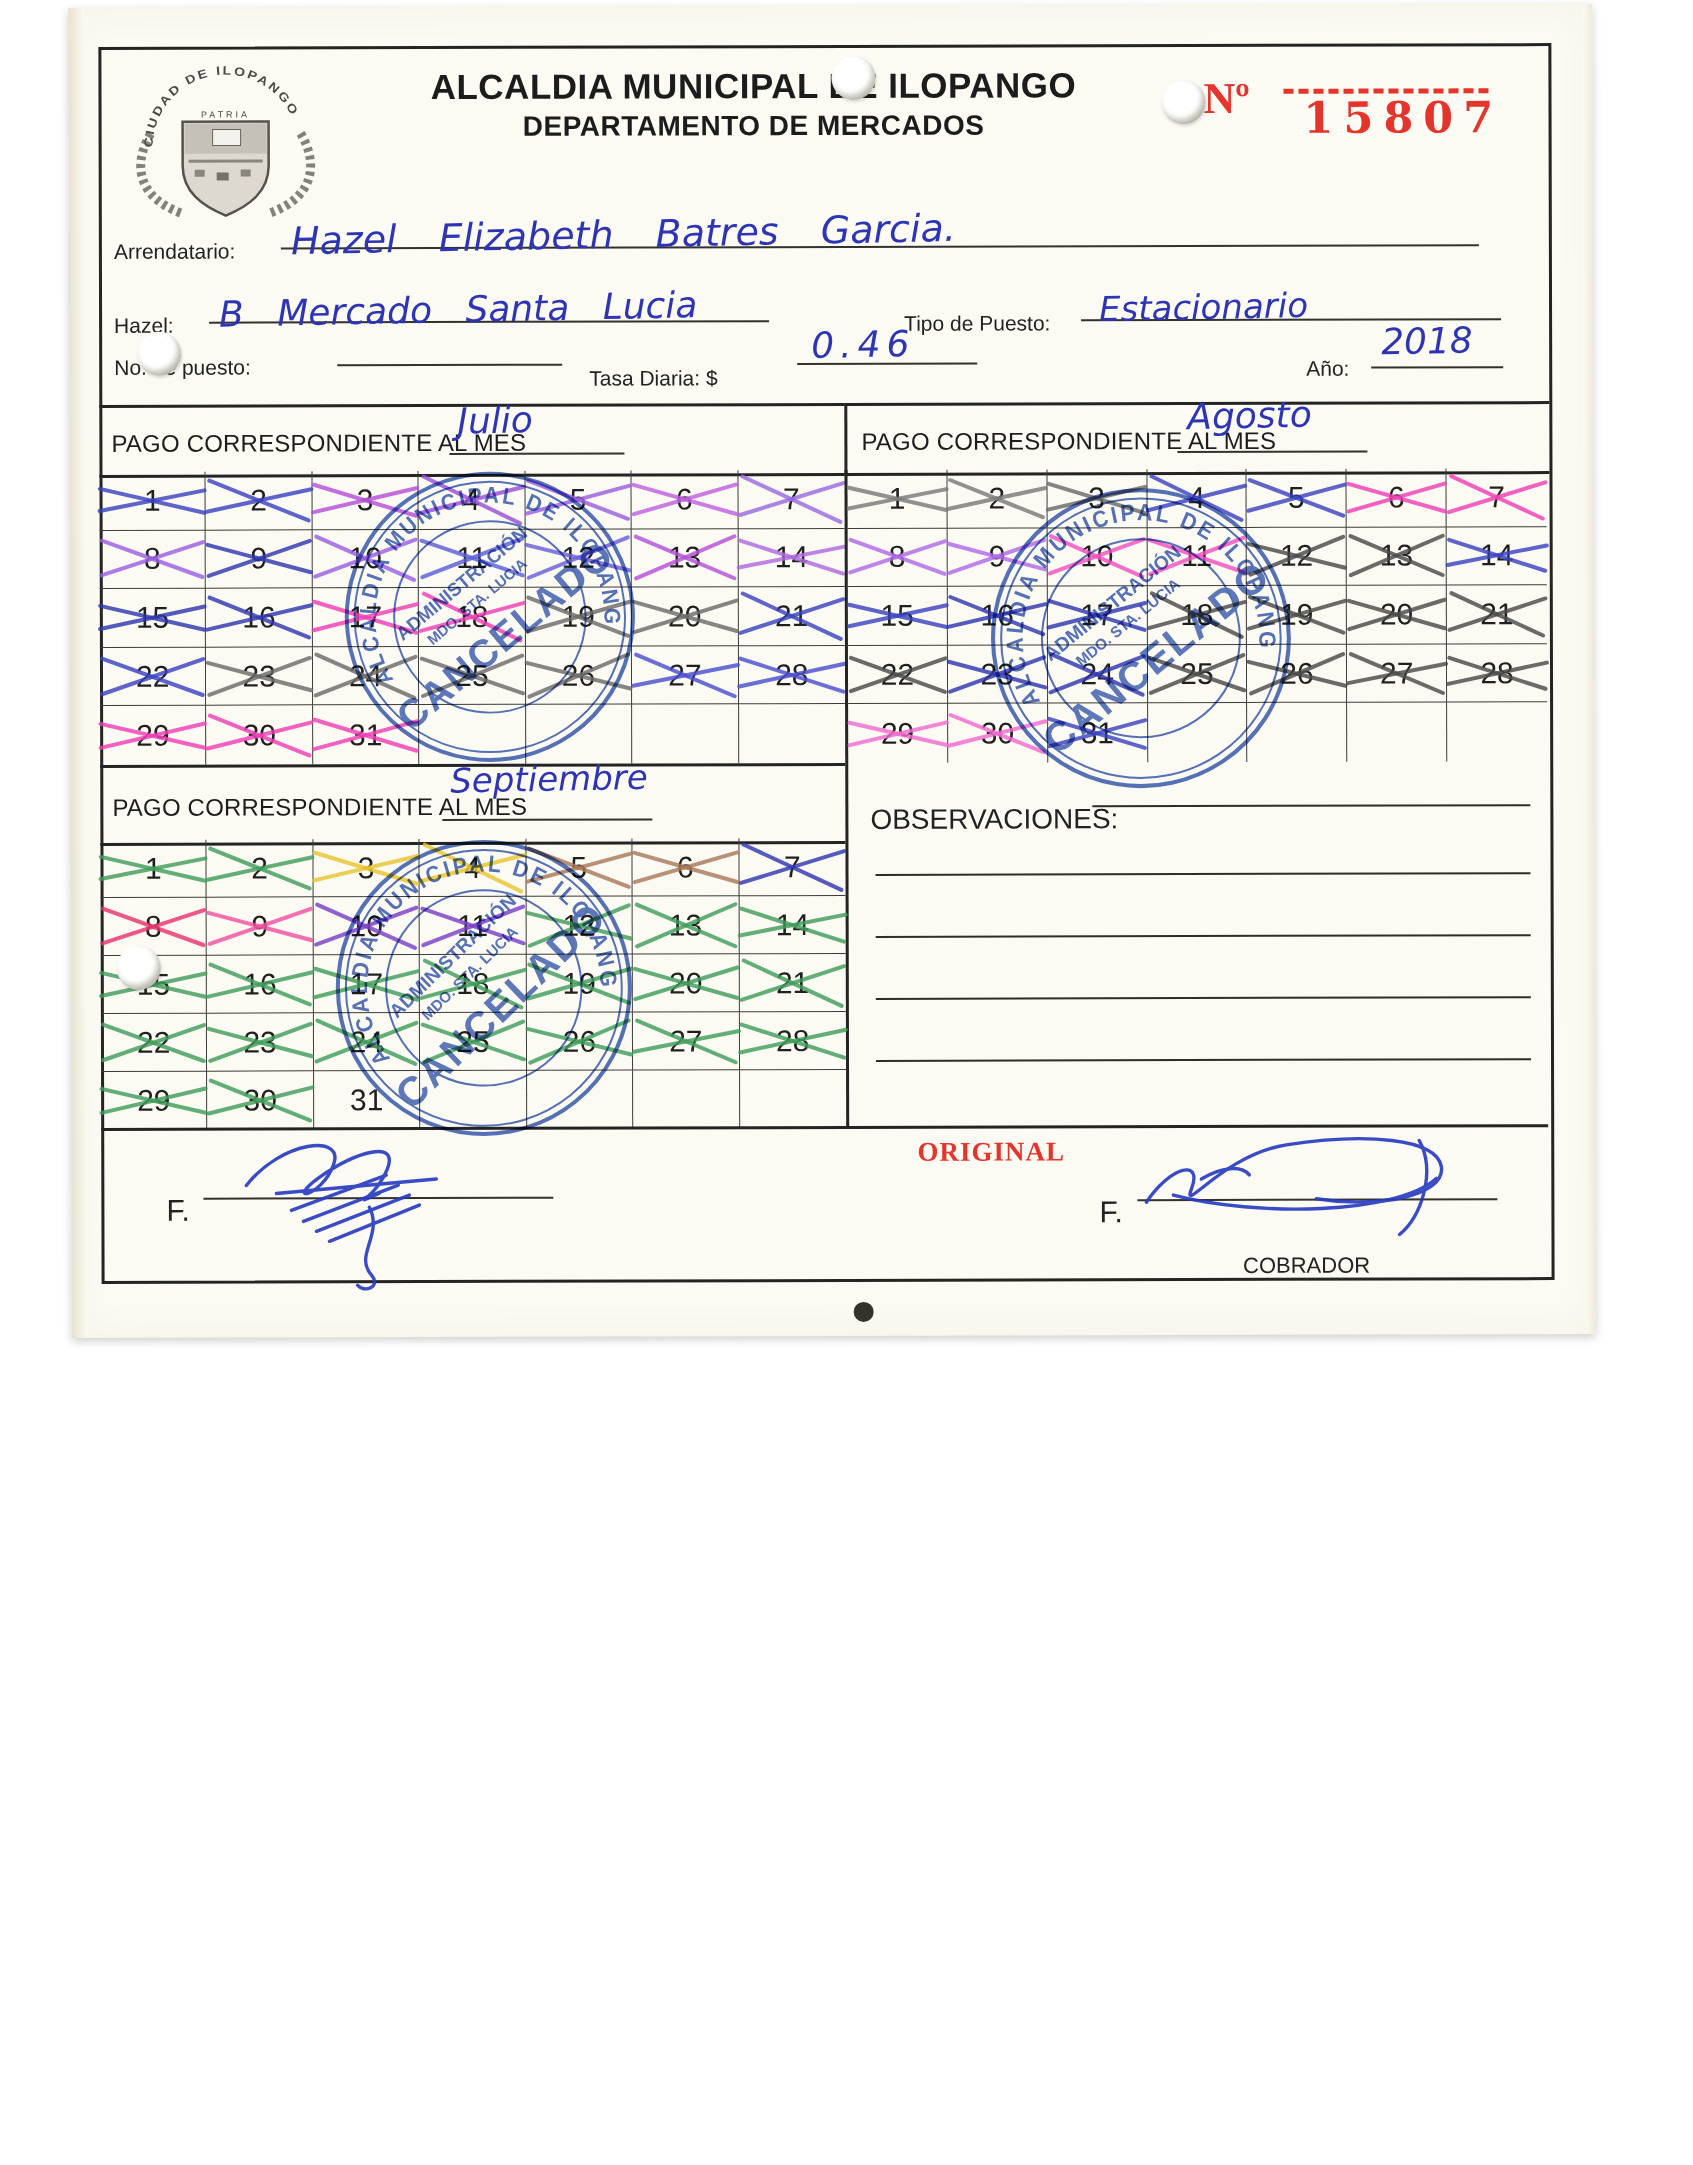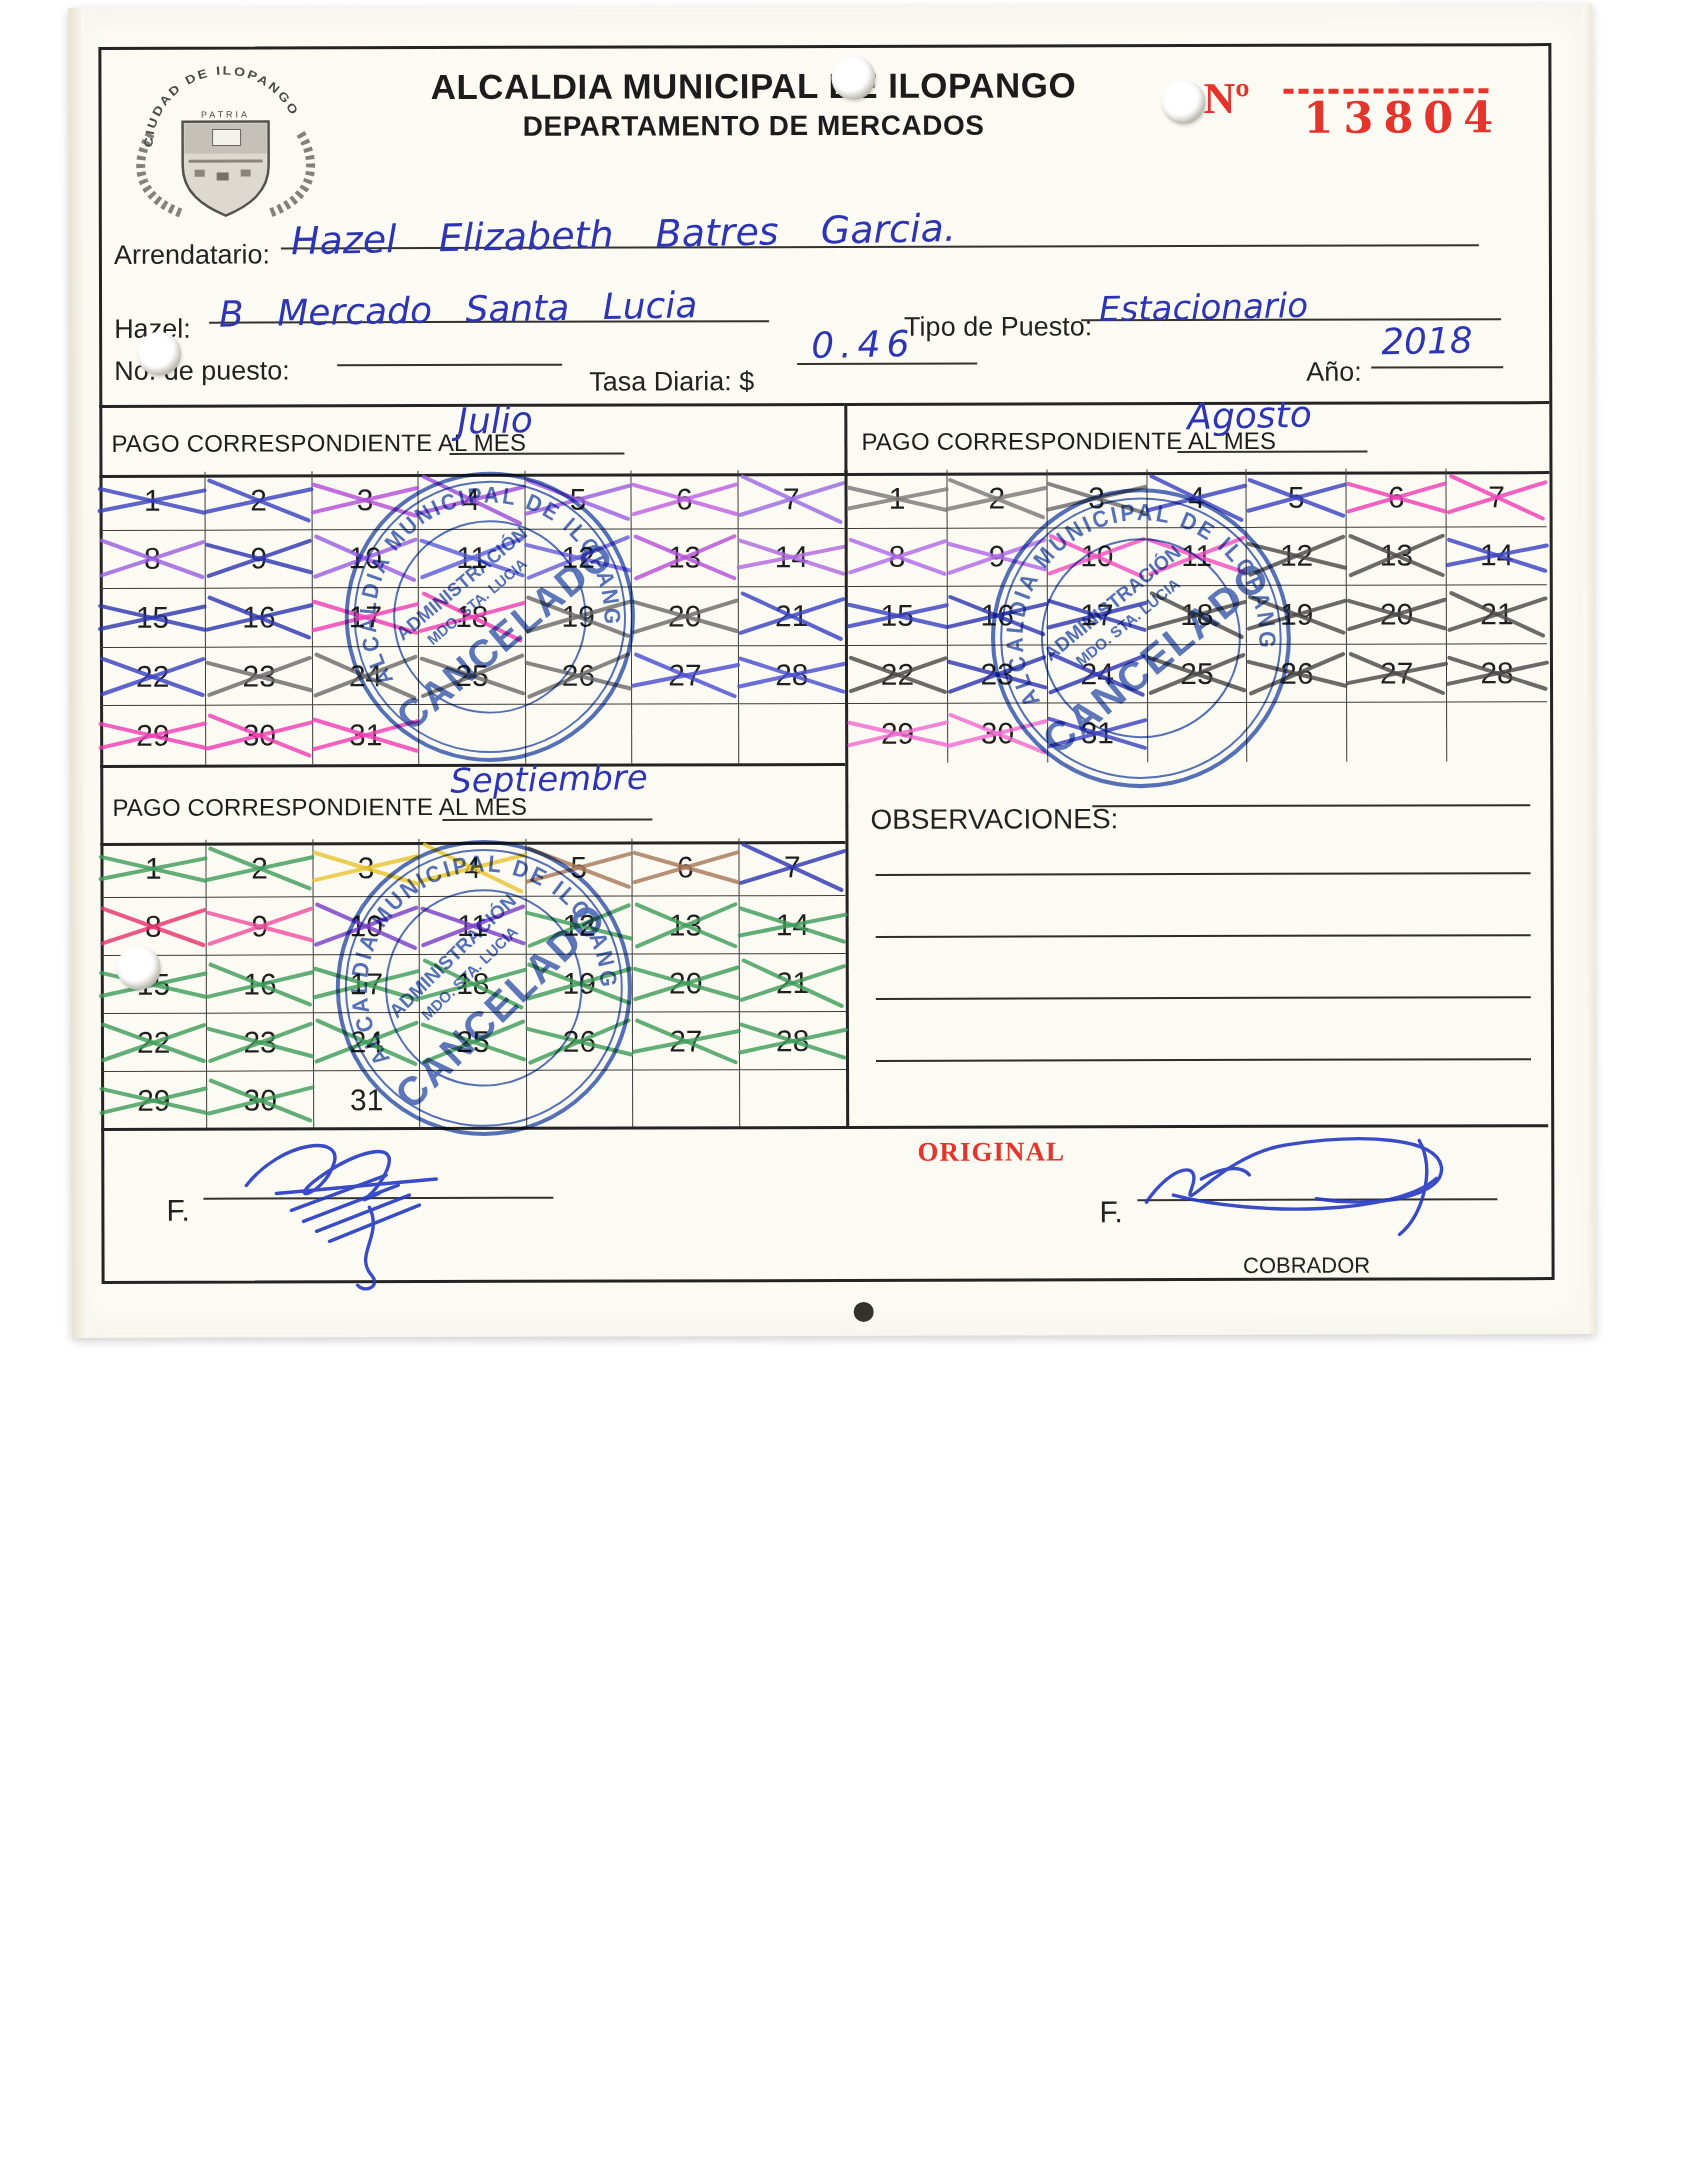--- a/index.html
+++ b/index.html
@@ -21,21 +21,21 @@
       font-size:35px;font-weight:bold;color:#1c1c1c;letter-spacing:.5px;}
   .t2{position:absolute;left:185px;top:104px;width:1000px;text-align:center;
       font-size:28px;font-weight:bold;color:#1c1c1c;letter-spacing:.5px;}
   .no-label{position:absolute;left:1135px;top:68px;font-family:"Liberation Serif",serif;
       font-size:44px;font-weight:bold;color:#e5342b;}
   .no-dashes{position:absolute;left:1215px;top:84px;width:205px;border-top:5px dashed #e5342b;}
   .no-digits{position:absolute;left:1235px;top:88px;font-family:"DejaVu Serif",serif;
       font-size:43px;font-weight:bold;color:#e5342b;letter-spacing:10px;}
 
   
-  .lbl{position:absolute;font-size:27px;color:#222;}
+  .lbl{position:absolute;font-size:21px;color:#222;}
   .rule{position:absolute;border-bottom:2px solid #33322f;}
   .hw{position:absolute;font-family:"DejaVu Sans",sans-serif;font-style:italic;
       color:#2d35b5;transform:rotate(-1deg);white-space:nowrap;}
 
   
   .hdrbox{position:absolute;border-top:3px solid #242424;border-bottom:3px solid #242424;}
   .pago{position:absolute;font-size:24px;color:#1d1d1d;letter-spacing:.2px;}
   .grid{position:absolute;display:grid;grid-template-columns:repeat(7,1fr);
         grid-template-rows:repeat(5,1fr);}
   .cell{position:relative;border-right:1.6px solid #3c3c3c;border-bottom:1.6px solid #3c3c3c;
@@ -93,21 +93,21 @@
     <rect x="68" y="104" width="74" height="3" fill="#8a867e"></rect>
     <rect x="74" y="114" width="10" height="7" fill="#8a867e"></rect>
     <rect x="96" y="117" width="12" height="8" fill="#76726a"></rect>
     <rect x="120" y="114" width="10" height="7" fill="#8a867e"></rect>
   </svg>
 
   <div class="t1">ALCALDIA MUNICIPAL DE ILOPANGO</div>
   <div class="t2">DEPARTAMENTO DE MERCADOS</div>
   <div class="no-label">Nº</div>
   <div class="no-dashes"></div>
-  <div class="no-digits">13804</div>
+  <div class="no-digits">15807</div>
 
   <div class="lbl" style="left:45px;top:232px;">Arrendatario:</div>
   <div class="rule" style="left:212px;top:240px;width:1198px;"></div>
   <div class="hw" style="left:222px;top:206px;font-size:38px;word-spacing:30px;">Hazel Elizabeth Batres Garcia.</div>
 
   <div class="lbl" style="left:45px;top:306px;">Hazel:</div>
   <div class="rule" style="left:140px;top:314px;width:560px;"></div>
   <div class="hw" style="left:150px;top:282px;font-size:36px;word-spacing:22px;">B Mercado Santa Lucia</div>
   <div class="lbl" style="left:835px;top:306px;">Tipo de Puesto:</div>
   <div class="rule" style="left:1012px;top:314px;width:420px;"></div>

